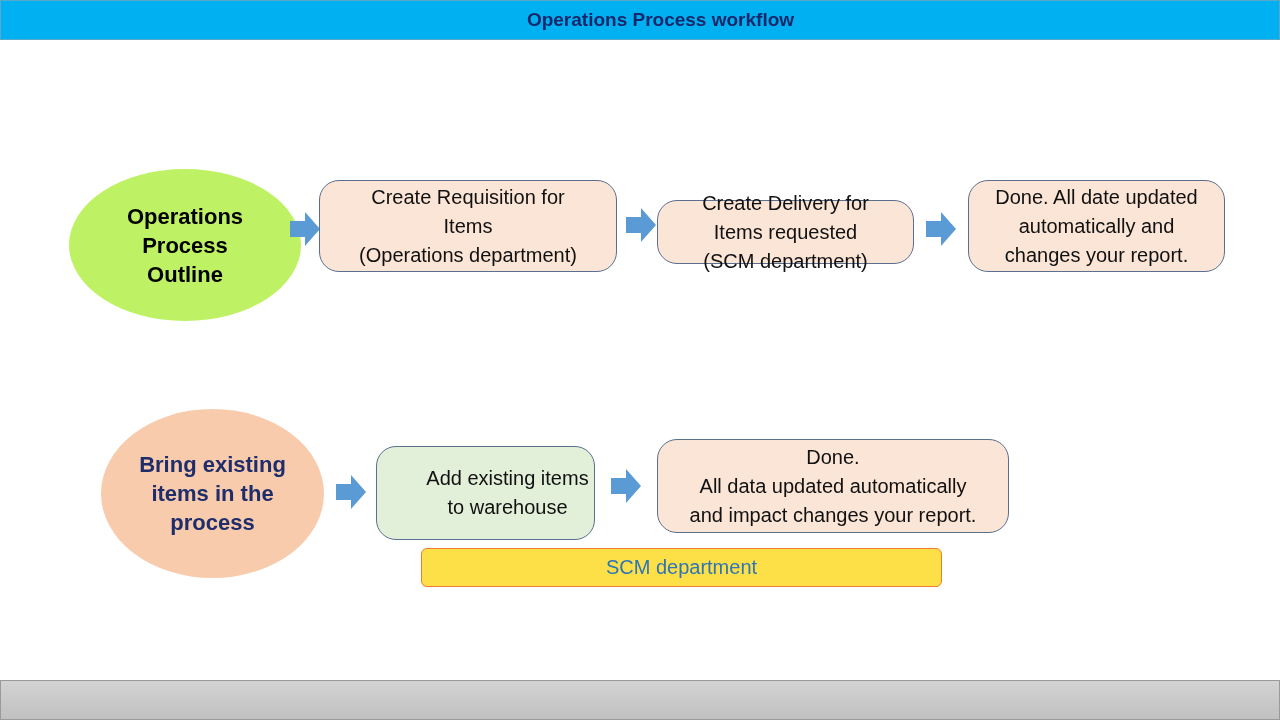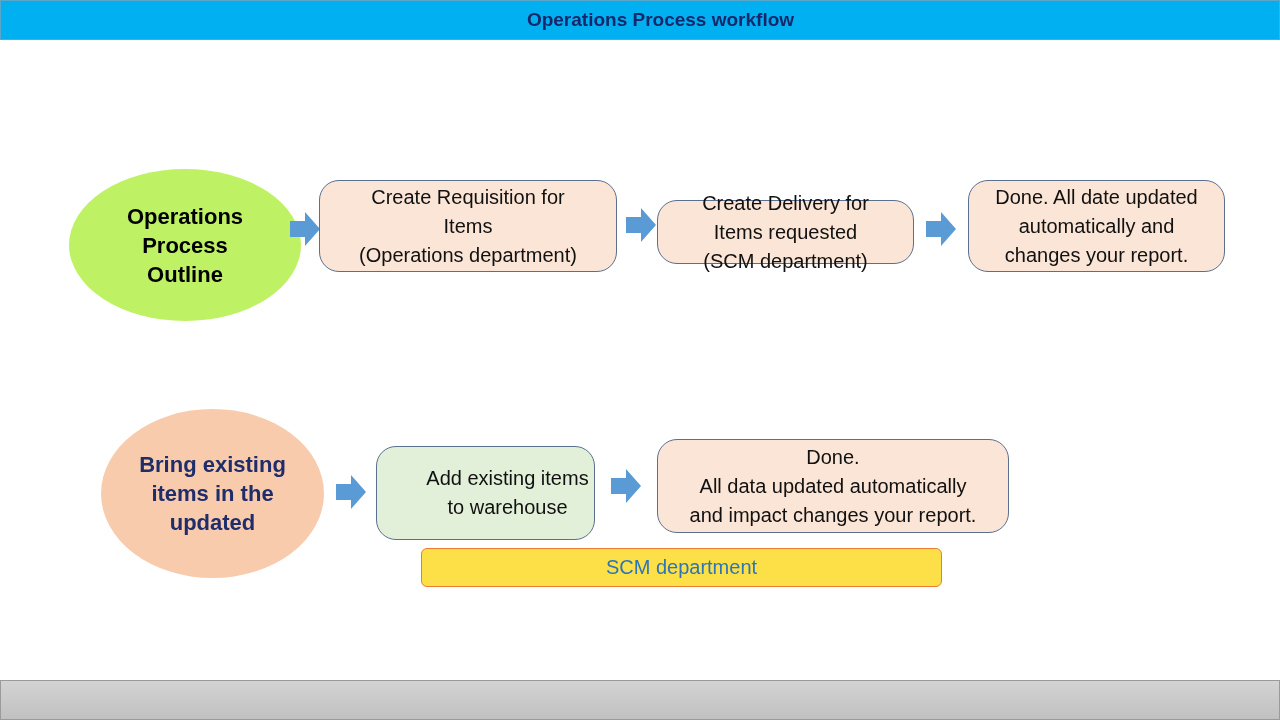--- a/index.html
+++ b/index.html
@@ -88,21 +88,21 @@
 
 <div class="box peach" style="left:968px; top:180px; width:257px; height:92px;">
   <span>Done. All date updated
 automatically and
 changes your report.</span>
 </div>
 
 <div class="ellipse" style="left:101px; top:409px; width:223px; height:169px; background:#f8cbad; color:#1f2d6b;">
   <span>Bring existing
 items in the
-updated</span>
+process</span>
 </div>
 
 <svg class="arrow" style="left:336px; top:475px;" viewBox="0 0 30 34">
   <polygon points="0,9 15,9 15,0 30,17 15,34 15,25 0,25" fill="#5b9bd5"></polygon>
 </svg>
 
 <div class="box green" style="left:376px; top:446px; width:219px; height:94px;">
   <span>Add existing items
 to warehouse</span>
 </div>

